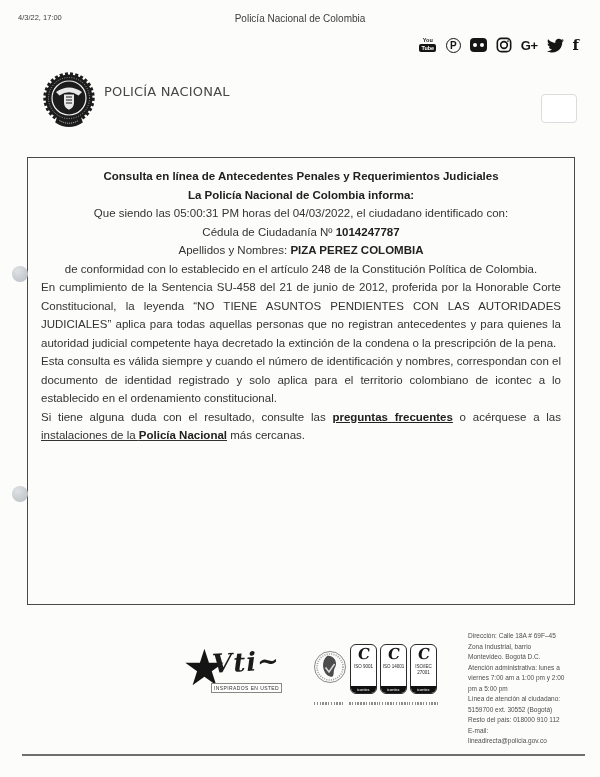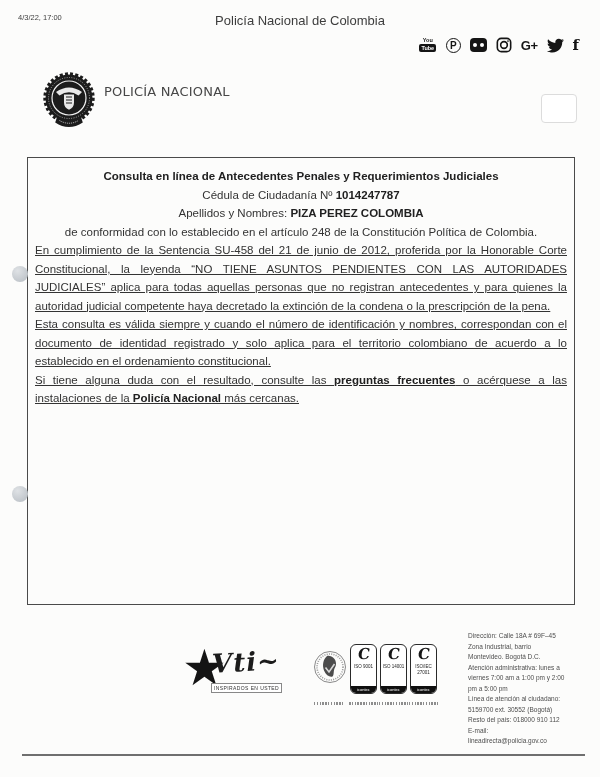--- a/index.html
+++ b/index.html
@@ -4,21 +4,21 @@
 <style>
   html,body { margin:0; padding:0; }
   .page {
     position:relative; width:600px; height:777px;
     background:#fcfcfb; overflow:hidden;
     font-family:"Liberation Sans", sans-serif; color:#333;
   }
 
   
   .print-date { position:absolute; left:18px; top:13px; font-size:7.5px; color:#3d3d3d; }
-  .print-title { position:absolute; left:0; right:0; top:13px; text-align:center; font-size:13px; color:#3d3d3d; }
+  .print-title { position:absolute; left:0; right:0; top:13px; text-align:center; font-size:10px; color:#3d3d3d; }
 
   
   .social-row { position:absolute; top:35px; right:21px; display:flex; align-items:center; gap:9px; height:20px; }
   .icon { display:flex; align-items:center; justify-content:center; color:#151515; cursor:pointer; }
   .yt { flex-direction:column; width:18px; }
   .yt-top { font-size:5.5px; line-height:5.5px; font-weight:bold; }
   .yt-bottom { font-size:5.5px; line-height:8px; font-weight:bold; background:#151515; color:#fff; border-radius:2px; padding:0 2px; }
   .pin { width:15px; height:15px; border:1.8px solid #151515; border-radius:50%; font-weight:bold; font-size:10px; box-sizing:border-box; }
   .flickr { width:17px; height:14px; background:#151515; border-radius:4px; gap:2.5px; }
   .flickr .dot { width:4px; height:4px; background:#fff; border-radius:50%; }
@@ -33,25 +33,25 @@
     border:1px solid #dcdcdc; border-radius:4px; background:#fff; }
 
   
   .hole { position:absolute; width:16px; height:16px; border-radius:50%; z-index:5;
     background:radial-gradient(circle at 35% 30%, #dfe2e5, #b6bcc2); }
   .hole-1 { left:12px; top:266px; }
   .hole-2 { left:12px; top:486px; }
 
   
   .cert-box { position:absolute; left:27px; top:157px; width:548px; height:448px;
-    border:1px solid #4a4a4a; box-sizing:border-box; padding:9px 7px 0;
+    border:1px solid #4a4a4a; box-sizing:border-box; padding:9px 13px 0;
     font-size:11.5px; line-height:18.5px; color:#333; background:transparent; }
   .cert-box p { margin:0; }
   .c { text-align:center; }
-  .j { text-align:justify;text-decoration:underline; }
+  .j { text-align:justify; }
   .bold { font-weight:bold; color:#212121; }
   .mt12 { margin-top:12px; }
   .mt17 { margin-top:17px; }
   .mt18 { margin-top:18px; }
   .link { text-decoration:underline; cursor:pointer; }
 
   
   .vti-star { position:absolute; left:182px; top:643px; font-size:50px; line-height:50px; color:#141414; }
   .vti-script { position:absolute; left:212px; top:647px; font-family:"DejaVu Serif", serif;
     font-style:italic; font-weight:bold; font-size:26px; color:#1b1b1b; transform:rotate(-3deg); letter-spacing:1px; }
@@ -126,29 +126,31 @@
   <div class="brand-text">
     <div>POLICÍA NACIONAL</div>
   </div>
   <div class="captcha-box"></div>
 
   <div class="hole hole-1"></div>
   <div class="hole hole-2"></div>
 
   <div class="cert-box">
     <p class="c bold">Consulta en línea de Antecedentes Penales y Requerimientos Judiciales</p>
+    <p class="c bold mt17">La Policía Nacional de Colombia informa:</p>
+    <p class="c">Que siendo las 05:00:31 PM horas del 04/03/2022, el ciudadano identificado con:</p>
     <p class="c">
       <span>Cédula de Ciudadanía Nº </span><span class="bold">1014247787</span>
     </p>
     <p class="c">
       <span>Apellidos y Nombres: </span><span class="bold">PIZA PEREZ COLOMBIA</span>
     </p>
     <p class="c">de conformidad con lo establecido en el artículo 248 de la Constitución Política de Colombia.</p>
     <p class="j mt18">En cumplimiento de la Sentencia SU-458 del 21 de junio de 2012, proferida por la Honorable Corte Constitucional, la leyenda “NO TIENE ASUNTOS PENDIENTES CON LAS AUTORIDADES JUDICIALES” aplica para todas aquellas personas que no registran antecedentes y para quienes la autoridad judicial competente haya decretado la extinción de la condena o la prescripción de la pena.</p>
-    <p class="j mt18">Esta consulta es válida siempre y cuando el número de identificación y nombres, correspondan con el documento de identidad registrado y solo aplica para el territorio colombiano de acuerdo a lo establecido en el ordenamiento constitucional.</p>
+    <p class="j mt18">Esta consulta es válida siempre y cuando el número de identificación y nombres, correspondan con el documento de identidad registrado y solo aplica para el territorio colombiano de icontec a lo establecido en el ordenamiento constitucional.</p>
     <p class="j mt17">
       <span>Si tiene alguna duda con el resultado, consulte las </span><span class="link bold">preguntas frecuentes</span><span> o acérquese a las </span><span class="link"><span>instalaciones de la </span><span class="bold">Policía Nacional</span></span><span> más cercanas.</span>
     </p>
   </div>
 
   <span class="vti-star">★</span>
   <span class="vti-script">Vti~</span>
   <span class="vti-caption">INSPIRADOS EN USTED</span>
 
   <svg class="seal" width="36" height="44" viewBox="0 0 36 44">

